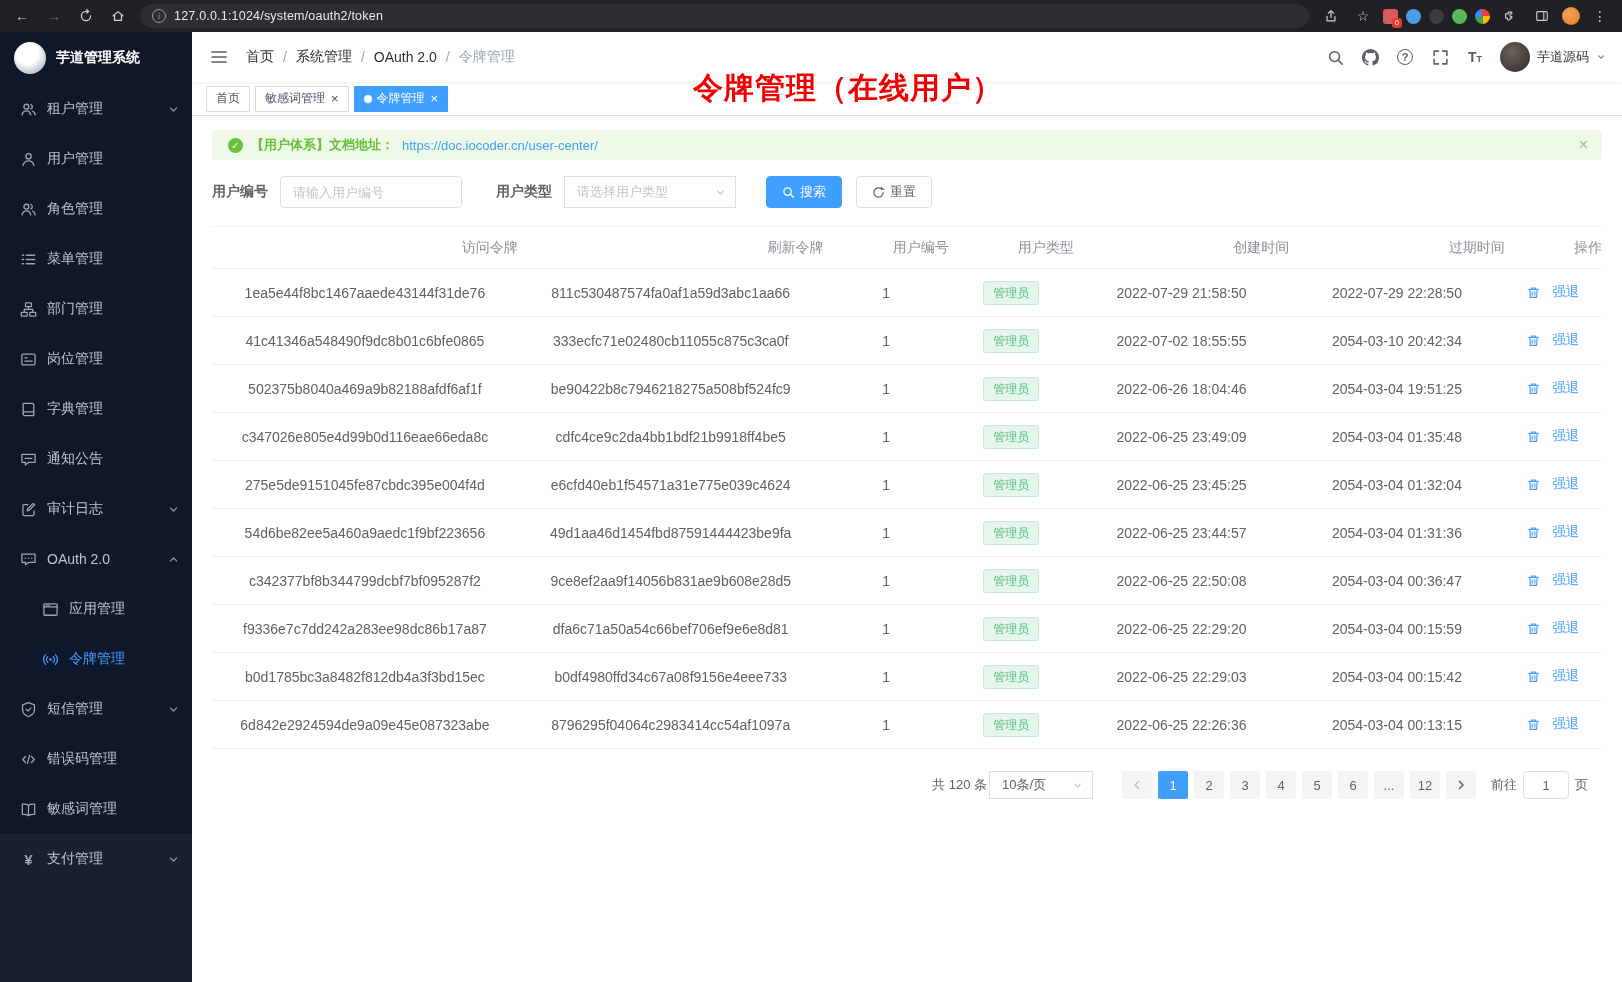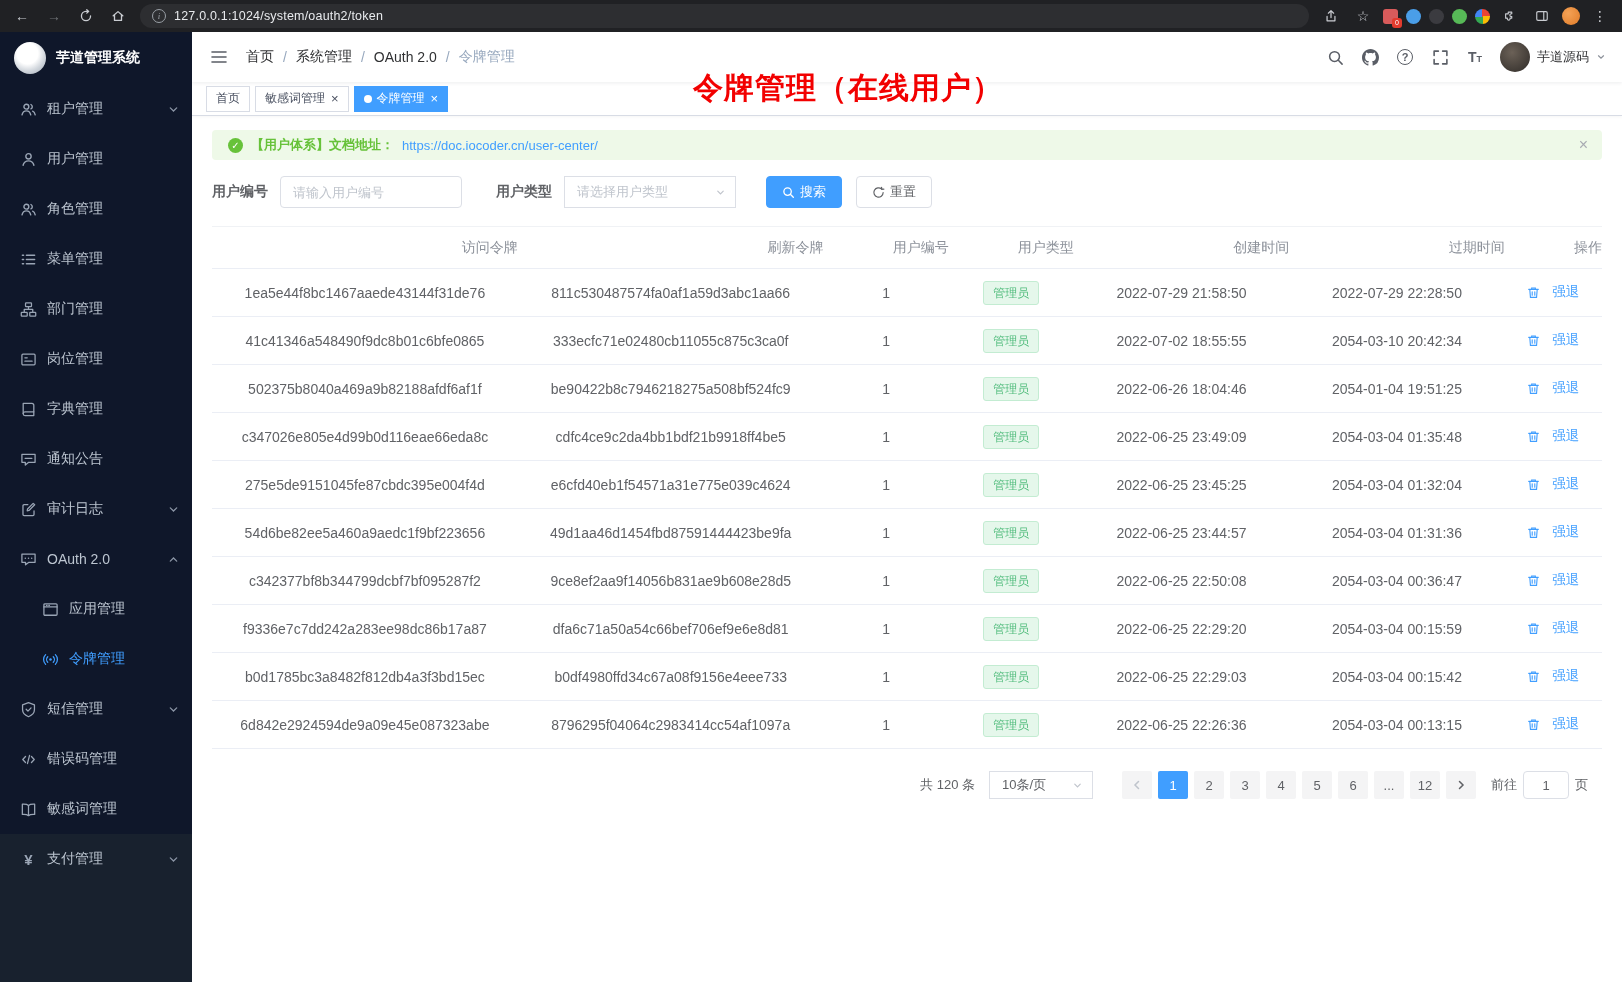--- a/index.html
+++ b/index.html
@@ -89,21 +89,21 @@
   .btn.primary{background:#409eff;border-color:#409eff;color:#fff;margin-left:30px;margin-right:14px}
 
   .tbl{width:100%;border-collapse:collapse;margin-top:18px;table-layout:fixed;border-top:1px solid #f0f2f5}
   .tbl th{height:42px;font-size:14px;color:#8c919a;font-weight:400;border-bottom:1px solid #ebeef5;text-align:right;white-space:nowrap}
   .tbl td{height:48px;font-size:14px;color:#606266;border-bottom:1px solid #ebeef5;text-align:center;white-space:nowrap;overflow:hidden}
   .tag{display:inline-block;background:#e5f7eb;border:1px solid #c3ecd2;color:#53bd7e;font-size:12px;line-height:1;padding:5px 9px;border-radius:3px}
   .act{color:#409eff;display:inline-flex;align-items:center;gap:12px;font-size:13.5px;cursor:pointer;text-decoration:none}
   .act svg{width:13px;height:13px}
 
   .pager{display:flex;align-items:center;justify-content:flex-end;margin-top:22px;font-size:13px;color:#606266;padding-right:14px}
-  .pg-total{margin-right:14px;white-space:nowrap}
+  .pg-total{margin-right:2px;white-space:nowrap}
   .pg-size{width:104px;height:28px;color:#606266;margin-right:26px}
   .pg-btn{min-width:30px;height:28px;border:none;background:#f4f4f5;border-radius:2px;color:#606266;font-size:13px;display:inline-flex;align-items:center;justify-content:center;cursor:pointer;margin:0 3px;font-family:inherit;padding:0 4px}
   .pg-btn.active{background:#409eff;color:#fff}
   .pg-btn svg{width:12px;height:12px}
   .pg-prev{color:#bfc4cc}
   .pg-pages{display:inline-flex}
   .pg-goto-label{margin:0 6px 0 12px;white-space:nowrap}
   .pg-goto{width:46px;height:28px;border:1px solid #dcdfe6;border-radius:4px;text-align:center;font-size:13px;color:#606266;outline:none}
   .pg-goto-suffix{margin-left:6px;white-space:nowrap}
 
@@ -462,21 +462,21 @@
               </a>
             </td>
           </tr>
 
           <tr>
             <td>502375b8040a469a9b82188afdf6af1f</td>
             <td>be90422b8c7946218275a508bf524fc9</td>
             <td>1</td>
             <td><span class="tag">管理员</span></td>
             <td>2022-06-26 18:04:46</td>
-            <td>2054-01-04 19:51:25</td>
+            <td>2054-03-04 19:51:25</td>
             <td>
               <a class="act">
                 <svg viewBox="0 0 14 14" fill="none" stroke="currentColor" stroke-width="1.2" stroke-linecap="round">
                   <path d="M1.8 3.6h10.4M5 3.6V2.2h4v1.4M3 3.6l.7 8.6h6.6l.7-8.6M5.6 6.2v3.8M8.4 6.2v3.8"></path>
                 </svg>
                 <span>强退</span>
               </a>
             </td>
           </tr>
 

